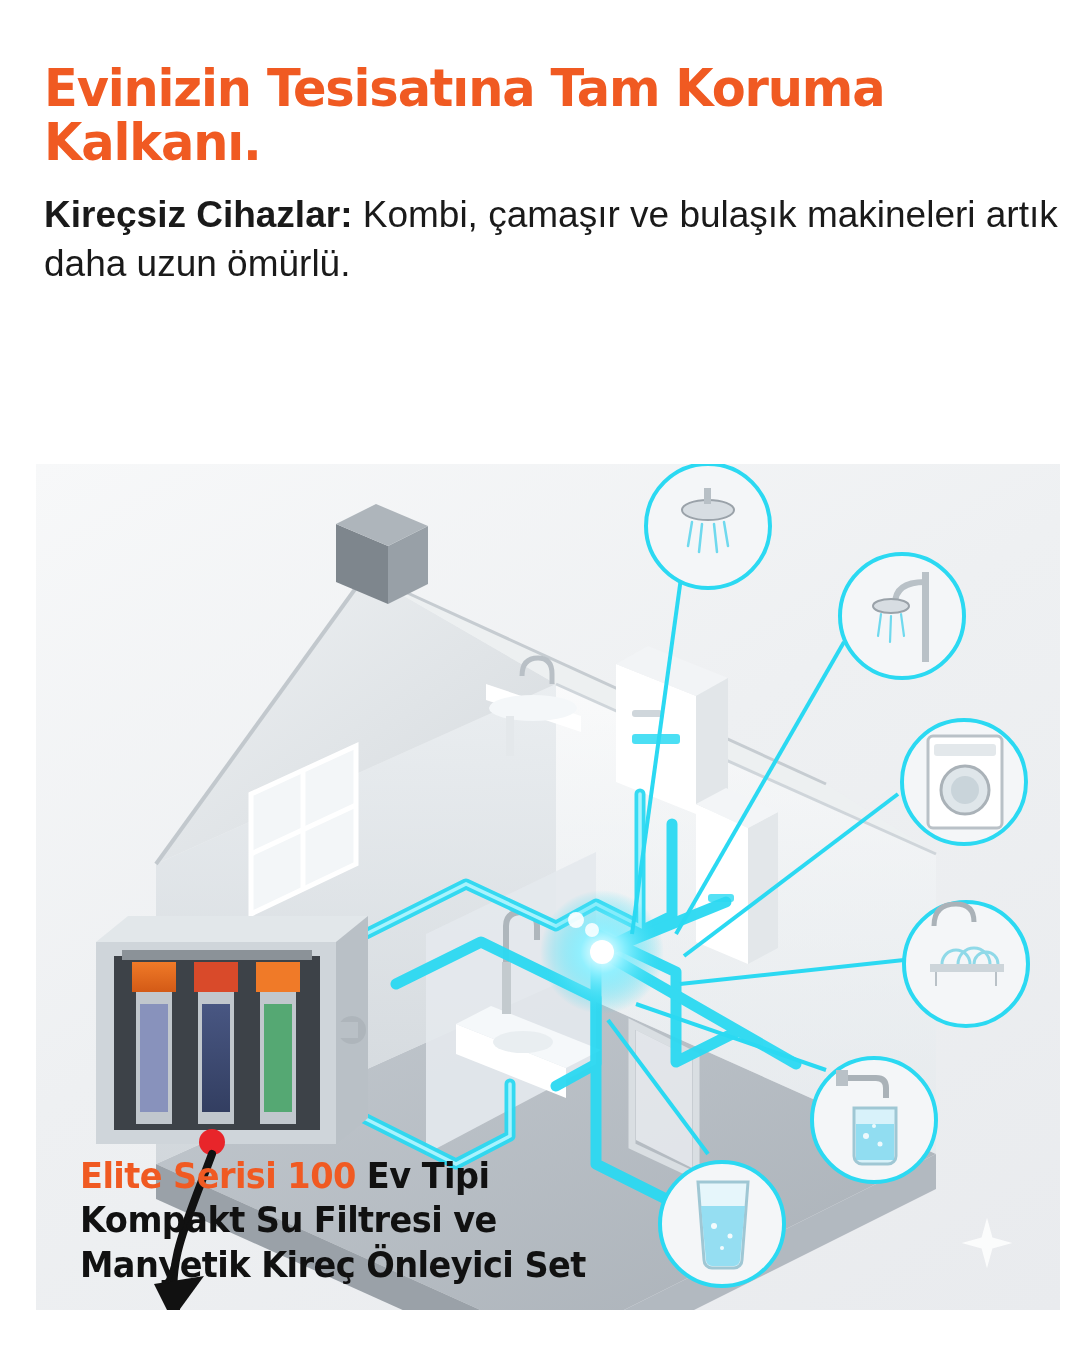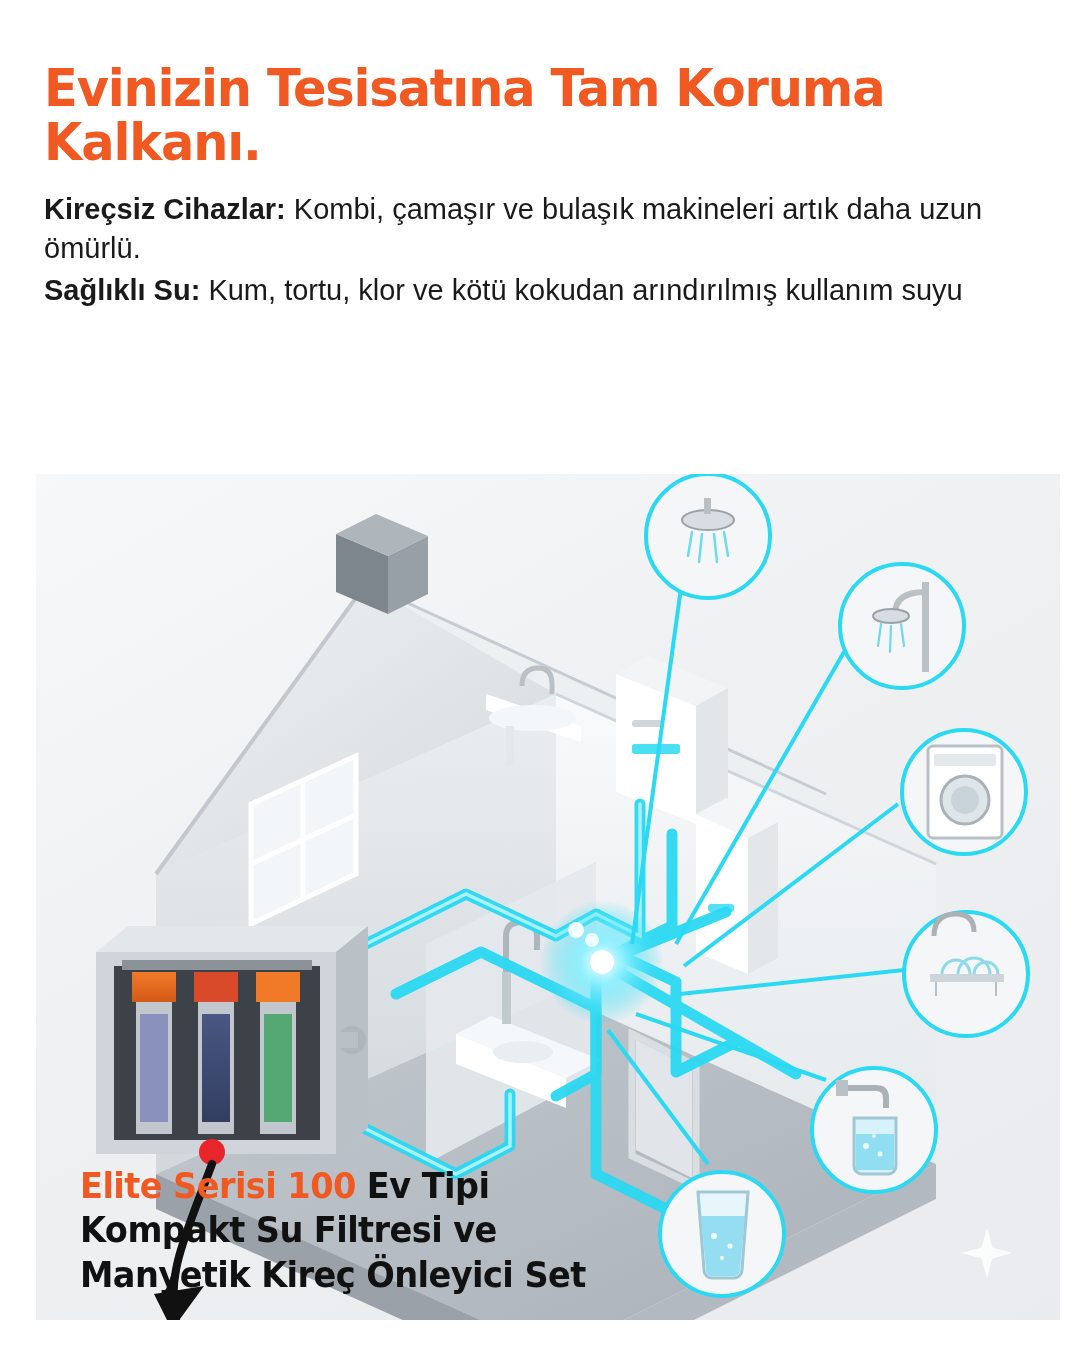--- a/index.html
+++ b/index.html
@@ -38,36 +38,36 @@
     transform-origin: left center;
   }
 
   
   .body-copy {
     position: absolute;
     left: 36px;
     top: 190px;
     width: 1015px;
     font-family: "Liberation Sans", sans-serif;
-    font-size: 29px;
+    font-size: 37px;
     line-height: 1.33;
     color: #1a1a1a;
   }
   .body-copy .lead {
     font-weight: 700;
   }
   .body-copy p {
     margin: 0 0 4px 0;
   }
 
   
   .illustration {
     position: absolute;
     left: 28px;
-    top: 474px;
+    top: 464px;
     width: 1024px;
     height: 846px;
     background: linear-gradient(150deg,#f7f8f9 0%, #eef0f2 45%, #e9ebee 100%);
     overflow: hidden;
   }
 
   .illu-svg { position: absolute; inset: 0; }
 
   
   .product-caption {
@@ -101,23 +101,20 @@
 <body>
 
 <div class="page">
 
   <div class="headline">Evinizin Tesisatına Tam Koruma Kalkanı.</div>
 
   <div class="body-copy">
     <p>
       <span class="lead">Kireçsiz Cihazlar:</span><span> Kombi, çamaşır ve bulaşık makineleri artık daha uzun ömürlü.</span>
     </p>
-    <p>
-      <span class="lead">Sağlıklı Su:</span><span> Kum, tortu, klor ve kötü kokudan arındırılmış kullanım suyu</span>
-    </p>
   </div>
 
   <div class="illustration">
     <svg class="illu-svg" viewBox="0 0 1024 846" preserveAspectRatio="none">
       <defs>
         <linearGradient id="roofG" x1="0" y1="0" x2="1" y2="1">
           <stop offset="0%" stop-color="#eef1f3"></stop>
           <stop offset="100%" stop-color="#d3d8dc"></stop>
         </linearGradient>
         <linearGradient id="wallG" x1="0" y1="0" x2="0" y2="1">

